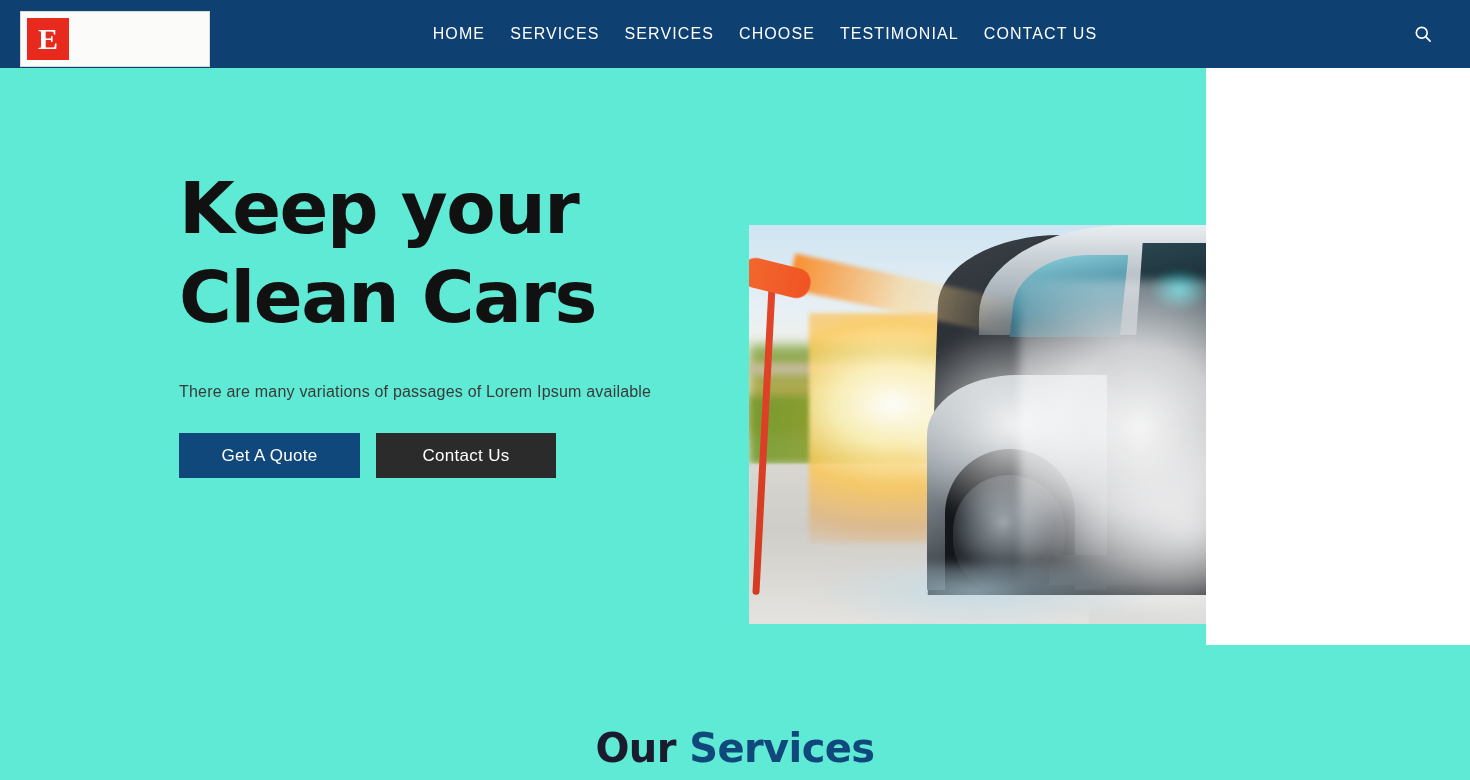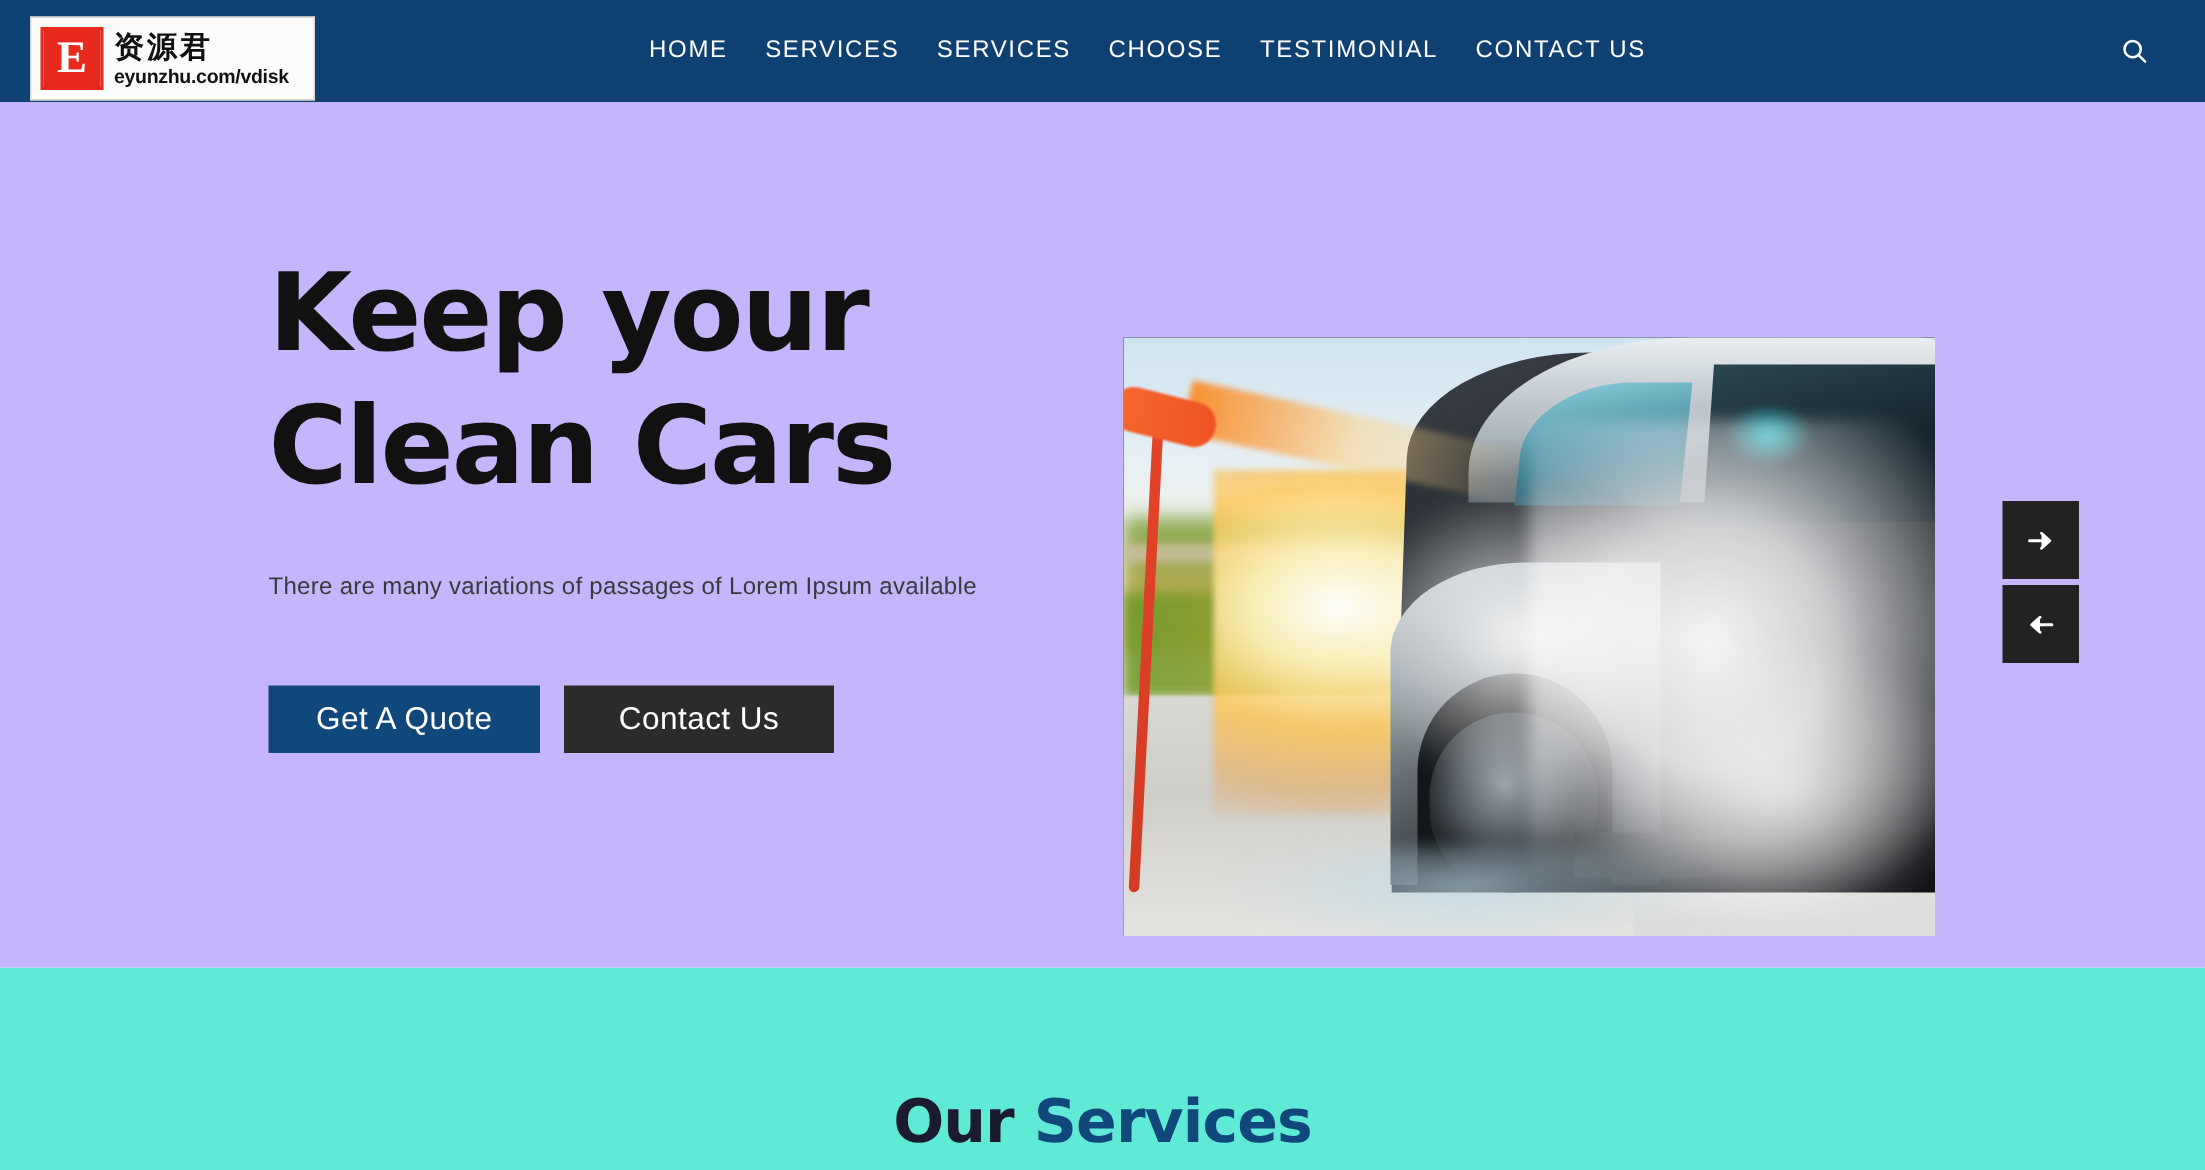--- a/index.html
+++ b/index.html
@@ -73,22 +73,22 @@
     position:absolute; right:34px; top:50%;
     transform:translateY(-50%);
     width:26px; height:26px;
     display:flex; align-items:center; justify-content:center;
     cursor:pointer; background:none; border:none;
   }
 
   
   .hero{
     position:relative;
-    width:1470px; height:577px;
-    background:#c4b5fd;
+    width:1206px; height:577px;
+    background:#5eead4;
     overflow:hidden;
   }
   .hero-inner{
     position:relative;
     width:1470px; height:100%;
   }
   .hero-copy{
     position:absolute; left:179px; top:96px;
     width:560px;
   }
@@ -106,26 +106,25 @@
     color:#3a3a3a;
     letter-spacing:0.2px;
   }
   .hero-actions{
     margin-top:32px;
     display:flex; gap:16px;
   }
   .btn{
     height:45px;
     display:inline-flex; align-items:center; justify-content:center;
-    font-size:21px;
+    font-size:17px;
     letter-spacing:0.3px;
     border:none; cursor:pointer;
     color:#ffffff;
     font-family:"Liberation Sans", sans-serif;
-    margin-top:24px;
   }
   .btn-primary{ width:181px; background:#11487B; }
   .btn-secondary{ width:180px; background:#2b2b2b; }
 
   
   .hero-figure{
     position:absolute;
     left:749px; top:157px;
     width:541px; height:399px;
     overflow:hidden;
@@ -311,24 +310,20 @@
   .st-accent{ color:#11487B; }
 </style>
 </head>
 <body>
 
 <header class="site-header">
 
   <div class="logo-watermark">
     <div class="logo-mark">
       <div class="logo-mark-inner">E</div>
-    </div>
-    <div class="logo-text">
-      <span class="logo-cn">资源君</span>
-      <span class="logo-url">eyunzhu.com/vdisk</span>
     </div>
   </div>
 
   <nav class="main-nav">
     <a class="nav-link" href="#">HOME</a>
     <a class="nav-link" href="#">SERVICES</a>
     <a class="nav-link" href="#">SERVICES</a>
     <a class="nav-link" href="#">CHOOSE</a>
     <a class="nav-link" href="#">TESTIMONIAL</a>
     <a class="nav-link" href="#">CONTACT US</a>

